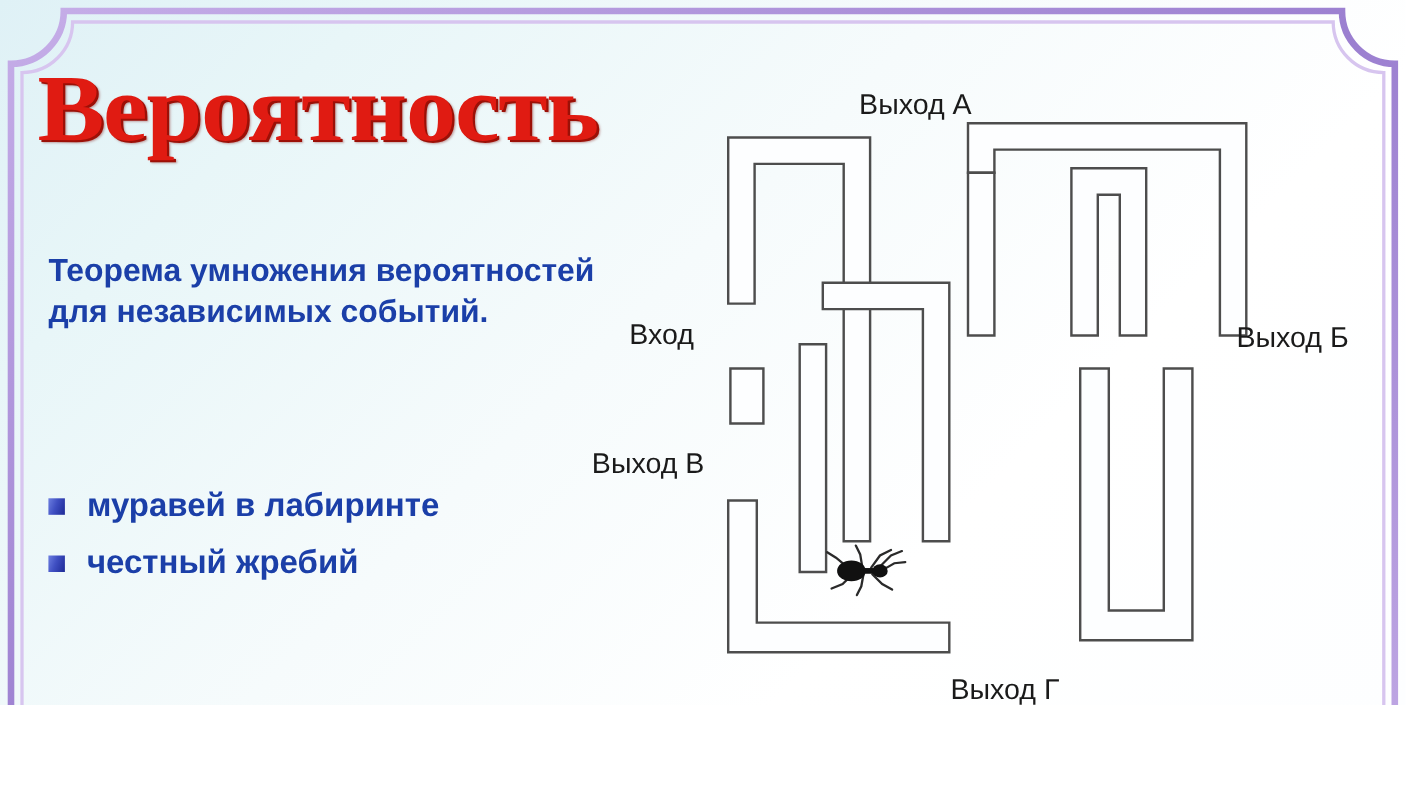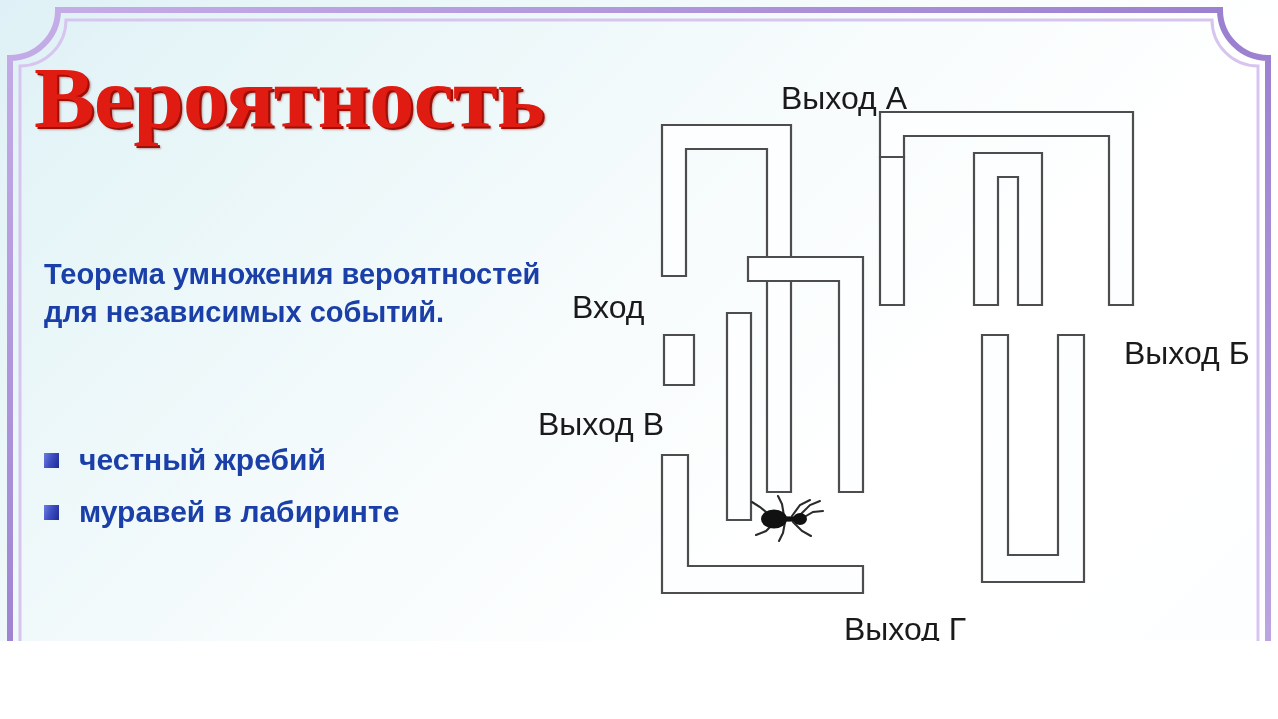--- a/index.html
+++ b/index.html
@@ -41,21 +41,20 @@
 
   .subtitle {
     position: absolute;
     left: 44px; top: 228px;
     width: 520px;
     font-family: "Liberation Sans", sans-serif;
     font-weight: bold;
     font-size: 29px;
     line-height: 1.30;
     color: #1b3fa8;
-    margin-top: 28px;
   }
 
   .bullets {
     position: absolute;
     left: 44px; top: 434px;
     width: 540px;
   }
   .bullet-row {
     display: flex;
     align-items: center;
@@ -84,28 +83,28 @@
   .wall {
     fill: #fdfeff;
     stroke: #4d4d4d;
     stroke-width: 2.2;
     stroke-linejoin: miter;
   }
   .maze-label {
     position: absolute;
     font-family: "Liberation Sans", sans-serif;
     font-weight: normal;
-    font-size: 32px;
+    font-size: 26px;
     color: #1a1a1a;
     white-space: nowrap;
   }
   #lbl-a { left: 781px; top: 80px; }
-  #lbl-b { left: 1124px; top: 291px; margin-top: 44px; }
+  #lbl-b { left: 1124px; top: 291px; }
   #lbl-v { left: 538px; top: 406px; }
-  #lbl-g { left: 844px; top: 611px; }
+  #lbl-g { left: 864px; top: 611px; }
   #lbl-in { left: 572px; top: 289px; }
 </style>
 </head>
 <body>
 
 <div id="slide">
 
   <svg class="frame-svg" viewBox="0 0 1278 719">
     <defs>
       <linearGradient id="frameGrad" x1="0" y1="0" x2="1" y2="1">
@@ -122,25 +121,25 @@
              L 1258,653 A 46,46 0 0 0 1212,699 L 66,699 A 46,46 0 0 0 20,653 Z" fill="none" stroke="#d7c5ef" stroke-width="3"></path>
   </svg>
 
   <div class="title">Вероятность</div>
 
   <div class="subtitle">Теорема умножения вероятностей для независимых событий.</div>
 
   <div class="bullets">
     <div class="bullet-row">
       <span class="bullet-mark"></span>
-      <span class="bullet-text">честный жребий</span>
+      <span class="bullet-text">муравей в лабиринте</span>
     </div>
     <div class="bullet-row">
       <span class="bullet-mark"></span>
-      <span class="bullet-text">муравей в лабиринте</span>
+      <span class="bullet-text">честный жребий</span>
     </div>
   </div>
 
   <svg class="maze-svg" viewBox="0 0 748 600">
 
     <polygon class="wall" points="132,65 261,65 261,218 237,218 237,89 156,89 156,216 132,216"></polygon>
 
     <polygon class="wall" points="237,218 261,218 261,432 237,432"></polygon>
 
     <polygon class="wall" points="218,197 333,197 333,432 309,432 309,221 218,221"></polygon>

